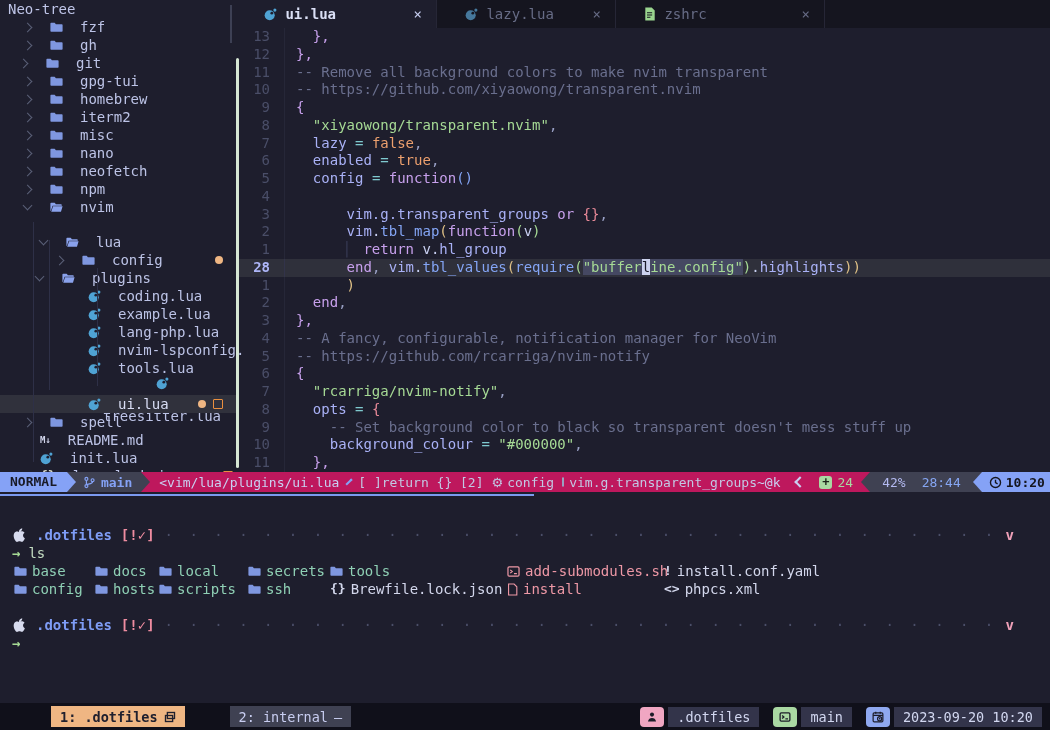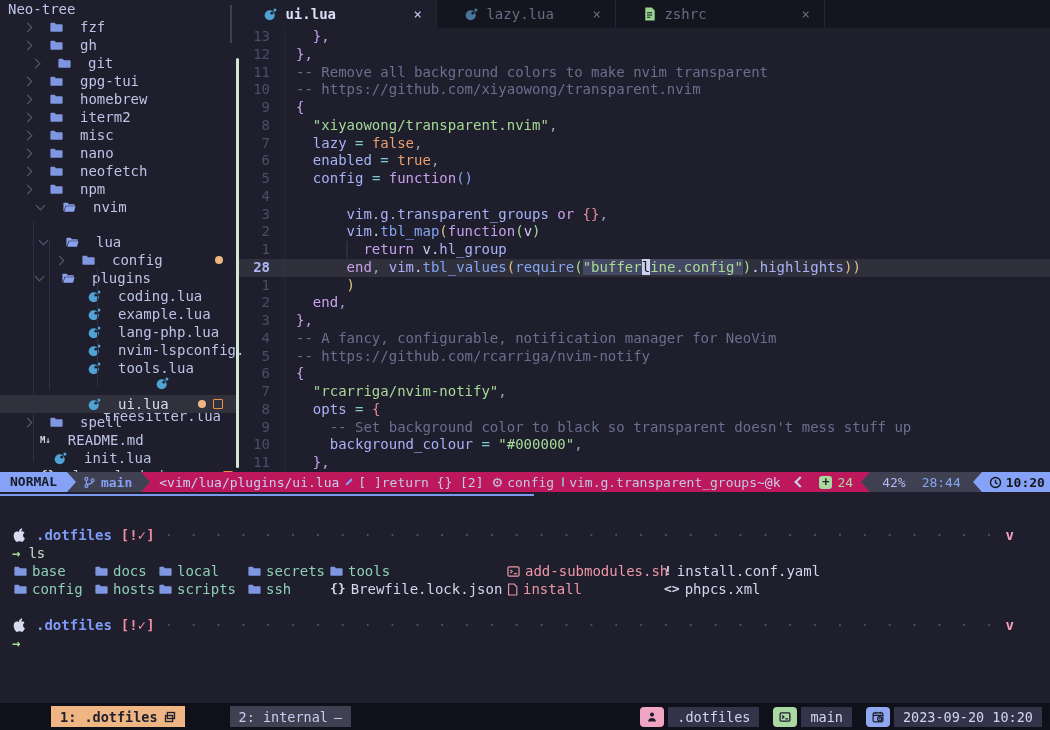--- a/index.html
+++ b/index.html
@@ -116,21 +116,21 @@
           </div>
           <div class="nt-row" style="padding-left: 24px;">
             <span class="chev closed"></span>
             <span class="ic">
               <svg width="13" height="13" viewBox="0 0 16 16">
                 <path fill="#7f97e0" d="M.5 3.2a1 1 0 0 1 1-1h4.2L7.3 3.9h7.2a1 1 0 0 1 1 1v7.4a1 1 0 0 1-1 1h-13a1 1 0 0 1-1-1z"></path>
               </svg>
             </span>
             <span class="nt-label">gh</span>
           </div>
-          <div class="nt-row" style="padding-left: 32px;">
+          <div class="nt-row" style="padding-left: 20px;">
             <span class="chev closed"></span>
             <span class="ic">
               <svg width="13" height="13" viewBox="0 0 16 16">
                 <path fill="#7f97e0" d="M.5 3.2a1 1 0 0 1 1-1h4.2L7.3 3.9h7.2a1 1 0 0 1 1 1v7.4a1 1 0 0 1-1 1h-13a1 1 0 0 1-1-1z"></path>
               </svg>
             </span>
             <span class="nt-label">git</span>
           </div>
           <div class="nt-row" style="padding-left: 24px;">
             <span class="chev closed"></span>
@@ -188,21 +188,21 @@
           </div>
           <div class="nt-row" style="padding-left: 24px;">
             <span class="chev closed"></span>
             <span class="ic">
               <svg width="13" height="13" viewBox="0 0 16 16">
                 <path fill="#7f97e0" d="M.5 3.2a1 1 0 0 1 1-1h4.2L7.3 3.9h7.2a1 1 0 0 1 1 1v7.4a1 1 0 0 1-1 1h-13a1 1 0 0 1-1-1z"></path>
               </svg>
             </span>
             <span class="nt-label">npm</span>
           </div>
-          <div class="nt-row" style="padding-left: 37px;">
+          <div class="nt-row" style="padding-left: 24px;">
             <span class="chev open"></span>
             <span class="ic">
               <svg width="13" height="13" viewBox="0 0 16 16">
                 <path fill="#8aa2ec" d="M.5 3.2a1 1 0 0 1 1-1h4.2L7.3 3.9h6.2a1 1 0 0 1 1 1v1H3.2L.9 12.6a1 1 0 0 1-.4-.8zM3.8 6.6h11.7l-2 6.7h-12z"></path>
               </svg>
             </span>
             <span class="nt-label">nvim</span>
           </div>
           <div class="nt-row" style="padding-left: 40px; margin-top: 17px;">
             <span class="chev open"></span>
@@ -314,21 +314,21 @@
               <svg width="13" height="13" viewBox="0 0 16 16">
                 <path fill="#7f97e0" d="M.5 3.2a1 1 0 0 1 1-1h4.2L7.3 3.9h7.2a1 1 0 0 1 1 1v7.4a1 1 0 0 1-1 1h-13a1 1 0 0 1-1-1z"></path>
               </svg>
             </span>
             <span class="nt-label">spell</span>
           </div>
           <div class="nt-row" style="padding-left: 40px;">
             <span class="ic txtic" style="color: rgb(208, 212, 234); font-size: 9px;">M↓</span>
             <span class="nt-label">README.md</span>
           </div>
-          <div class="nt-row" style="padding-left: 54px;">
+          <div class="nt-row" style="padding-left: 40px;">
             <span class="ic">
               <svg width="13" height="13" viewBox="0 0 16 16">
                 <circle cx="7" cy="9" r="6.2" fill="#4fa3d4"></circle>
                 <circle cx="13.4" cy="2.6" r="1.9" fill="#4fa3d4"></circle>
                 <circle cx="9.6" cy="6.4" r="1.7" fill="#1e1e2d"></circle>
               </svg>
             </span>
             <span class="nt-label">init.lua</span>
           </div>
           <div class="nt-row" style="padding-left: 40px;">

